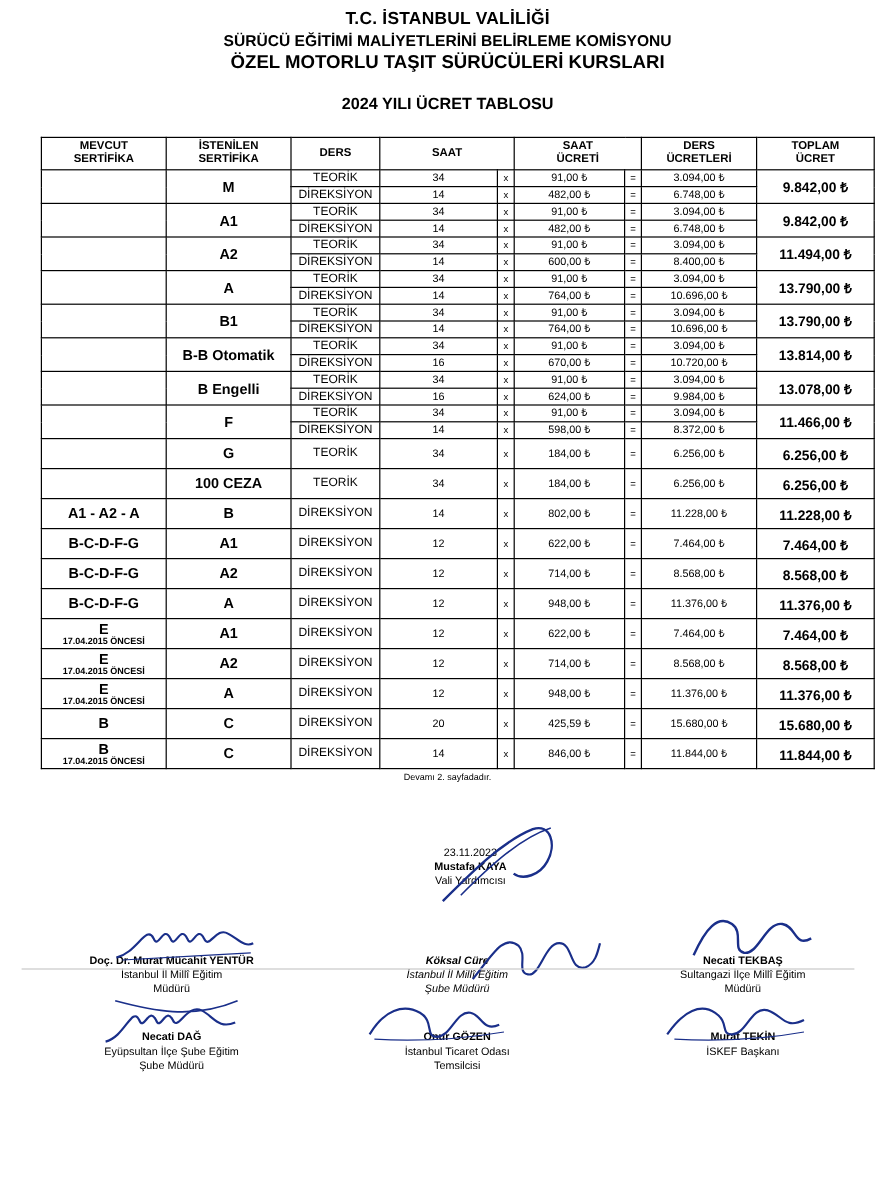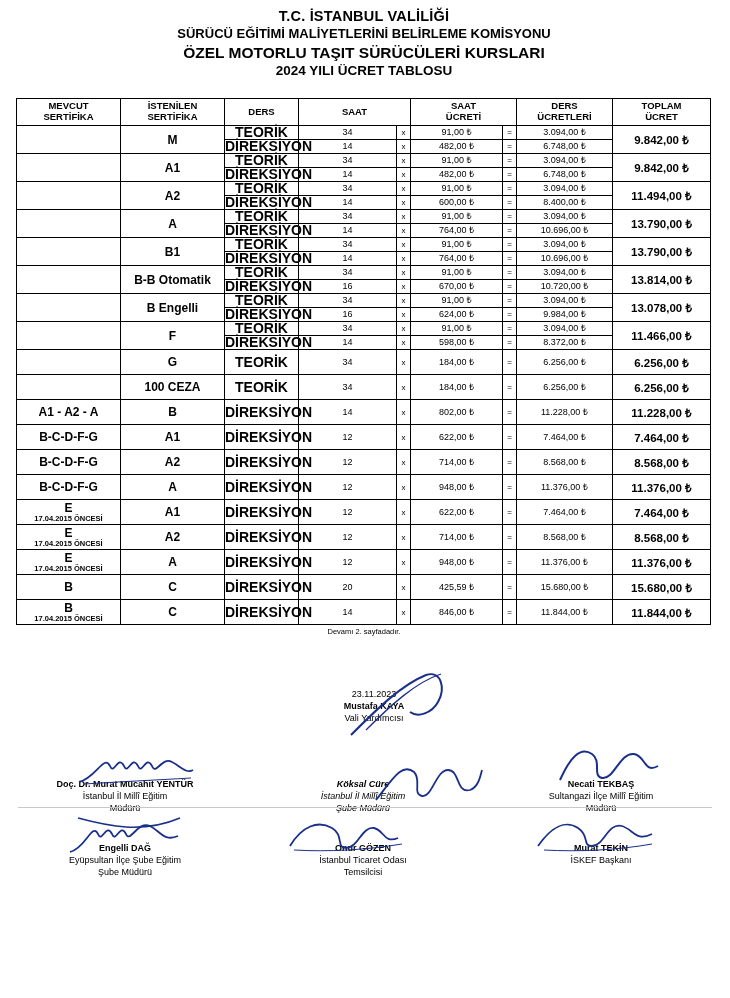--- a/index.html
+++ b/index.html
@@ -13,39 +13,39 @@
     font-family: "Liberation Sans", sans-serif;
     color: #000;
     position: relative;
     overflow: hidden;
   }
   .page {
     position: relative;
     width: 730px;
     height: 830px;
     box-sizing: border-box;
-    padding: 8px 18px 0 16px;
+    padding: 8px 18px 0 34px;
   }
   
   .header { text-align: center; }
   .h-line1 {
     font-size: 14.5px;
     font-weight: bold;
     letter-spacing: .2px;
     margin-bottom: 2px;
   }
   .h-line2 {
     font-size: 13px;
     font-weight: bold;
     margin-bottom: 3px;
   }
   .h-line3 {
     font-size: 15.5px;
     font-weight: bold;
-    margin-bottom: 1px;
+    margin-bottom: 17px;
   }
   .h-line4 {
     font-size: 13.5px;
     font-weight: bold;
     margin-bottom: 20px;
   }
   
   table.main {
     border-collapse: collapse;
     width: 694px;
@@ -79,22 +79,22 @@
     font-size: 12px;
     font-weight: bold;
   }
   .cell-cert small {
     display: block;
     font-size: 7.5px;
     font-weight: bold;
     line-height: 1.1;
   }
   .cell-sub {
-    font-size: 14px;
-    font-weight: bold;
+    font-size: 10px;
+    font-weight: normal;
     height: 13px;
     line-height: 13px;
   }
   .cell-num {
     font-size: 9px;
     height: 13px;
     line-height: 13px;
   }
   .cell-money {
     font-size: 9px;
@@ -517,21 +517,21 @@
     <div class="sig-block" style="left:476px; top:118px; width:218px;">
       <div class="sig-name">Necati TEKBAŞ</div>
       <div class="sig-role">Sultangazi İlçe Millî Eğitim</div>
       <div class="sig-role">Müdürü</div>
     </div>
     <svg class="scribble" style="left:540px; top:80px;" width="110" height="45" viewBox="0 0 110 45">
       <path d="M4 40 C14 18 24 6 36 14 C46 21 36 36 46 38 C58 40 64 12 78 14 C90 16 88 34 102 26" fill="none" stroke="#1a2f8a" stroke-width="2"></path>
     </svg>
 
     <div class="sig-block" style="left:0px; top:182px; width:218px;">
-      <div class="sig-name">Engelli DAĞ</div>
+      <div class="sig-name">Necati DAĞ</div>
       <div class="sig-role">Eyüpsultan İlçe Şube Eğitim</div>
       <div class="sig-role">Şube Müdürü</div>
     </div>
     <svg class="scribble" style="left:52px; top:152px;" width="120" height="46" viewBox="0 0 120 46">
       <path d="M2 40 C18 36 24 10 30 22 C34 32 38 10 44 22 C48 32 52 10 58 22 C62 32 70 8 82 14 C92 19 96 30 110 24" fill="none" stroke="#1a2f8a" stroke-width="1.8"></path>
       <path d="M10 6 C40 14 74 22 112 6" fill="none" stroke="#1a2f8a" stroke-width="1.4"></path>
     </svg>
 
     <div class="sig-block" style="left:238px; top:182px; width:218px;">
       <div class="sig-name">Onur GÖZEN</div>

